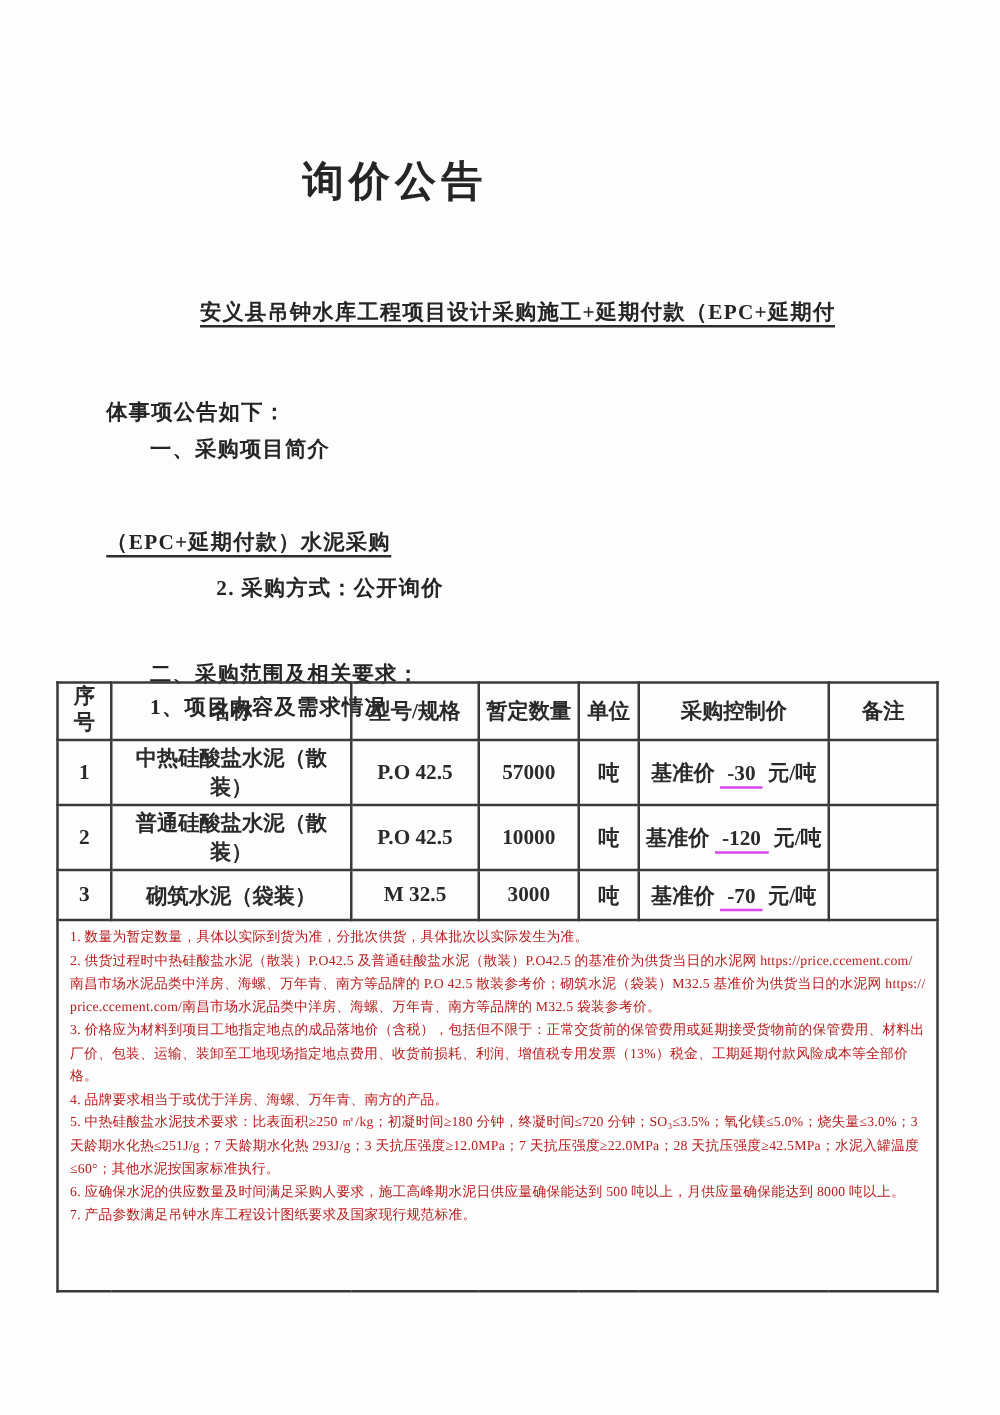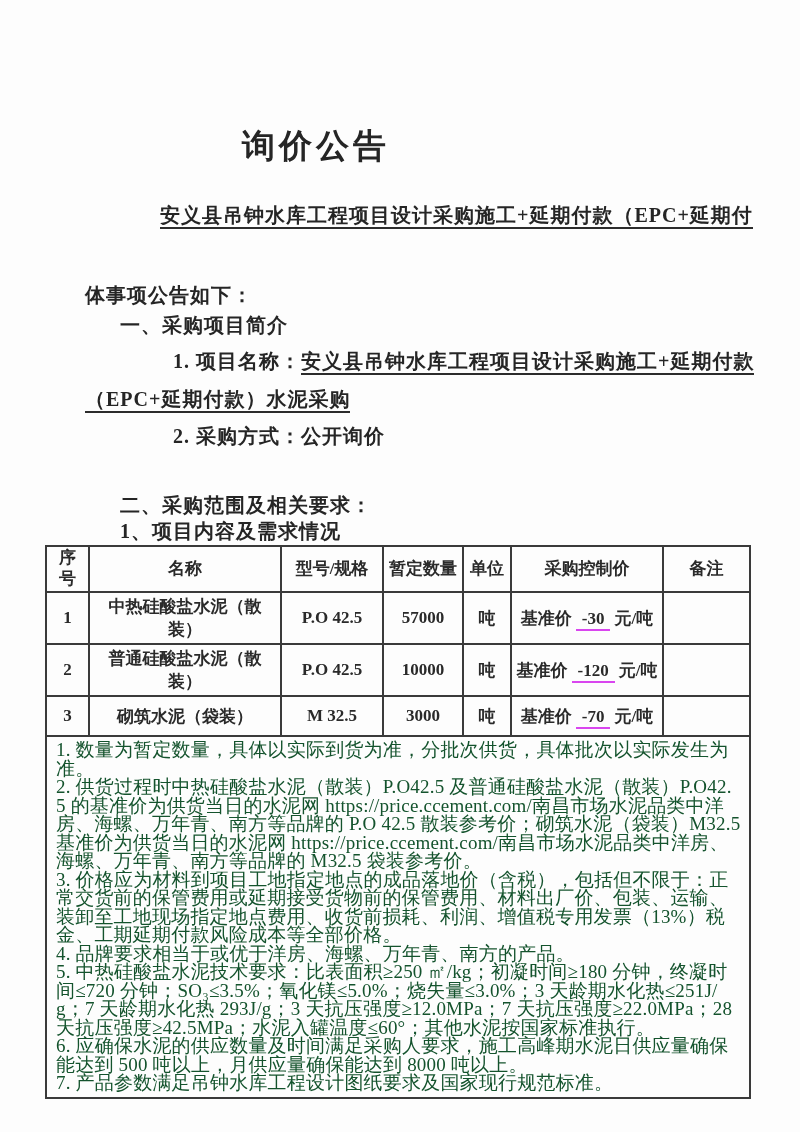--- a/index.html
+++ b/index.html
@@ -16,22 +16,22 @@
     overflow:hidden;
   }
   .doc-title {
     position:absolute; top:124px; left:0; width:632px;
     text-align:center;
     font-size:33px; font-weight:700; letter-spacing:4px;
     line-height:44px;
   }
   .tline {
     position:absolute;
-    font-size:20px; font-weight:600; letter-spacing:1px;
-    line-height:26px; white-space:nowrap;
+    font-size:17px; font-weight:600; letter-spacing:1px;
+    line-height:26px; white-space:nowrap;margin-top:35px;
   }
   .tline.heading { font-weight:700; }
   .u { border-bottom:2px solid #2c2c2c; padding-bottom:1px; }
   .gap { margin-left:10px; }
 
   .items-table {
     position:absolute; left:45px; top:545px; width:704px;
     border-collapse:collapse; table-layout:fixed;
   }
   .items-table col.c-no    { width:43px; }
@@ -54,41 +54,38 @@
   .items-table td.data-cell { height:40px; font-weight:600; padding:2px 3px; }
   .price-val {
     border-bottom:2px solid #d946ef;
     padding:0 6px 1px 6px; margin:0 4px;
   }
   .notes-cell {
     height:297px; vertical-align:top !important; text-align:left !important;
     padding:4px 8px 4px 9px;
   }
   .note {
-    font-size:19px; font-weight:400; line-height:18.5px;
-    color:#14532d; letter-spacing:0.2px;
+    font-size:11px; font-weight:400; line-height:18.5px;
+    color:#b91c1c; letter-spacing:0.2px;
     word-break:break-all;
   }
 </style>
 </head>
 <body>
 
 <div class="page">
 
   <div class="doc-title">询价公告</div>
 
   <div class="tline" style="top:202px; left:160px;">
     <span class="u">安义县吊钟水库工程项目设计采购施工+延期付款（EPC+延期付</span>
   </div>
   <div class="tline heading" style="top:312px; left:120px;">一、采购项目简介</div>
 
   <div class="tline" style="top:282px; left:85px;">体事项公告如下：</div>
-  <div class="tline" style="top:348px; left:173px;">
-    <span>1. 项目名称：</span><span class="u">安义县吊钟水库工程项目设计采购施工+延期付款</span>
-  </div>
   <div class="tline" style="top:386px; left:85px;">
     <span class="u">（EPC+延期付款）水泥采购</span>
   </div>
   <div class="tline" style="top:423px; left:173px;">2. 采购方式：公开询价</div>
 
   <div class="tline heading" style="top:492px; left:120px;">二、采购范围及相关要求：</div>
   <div class="tline" style="top:518px; left:120px;">1、项目内容及需求情况</div>
 
   <table class="items-table">
     <colgroup>

